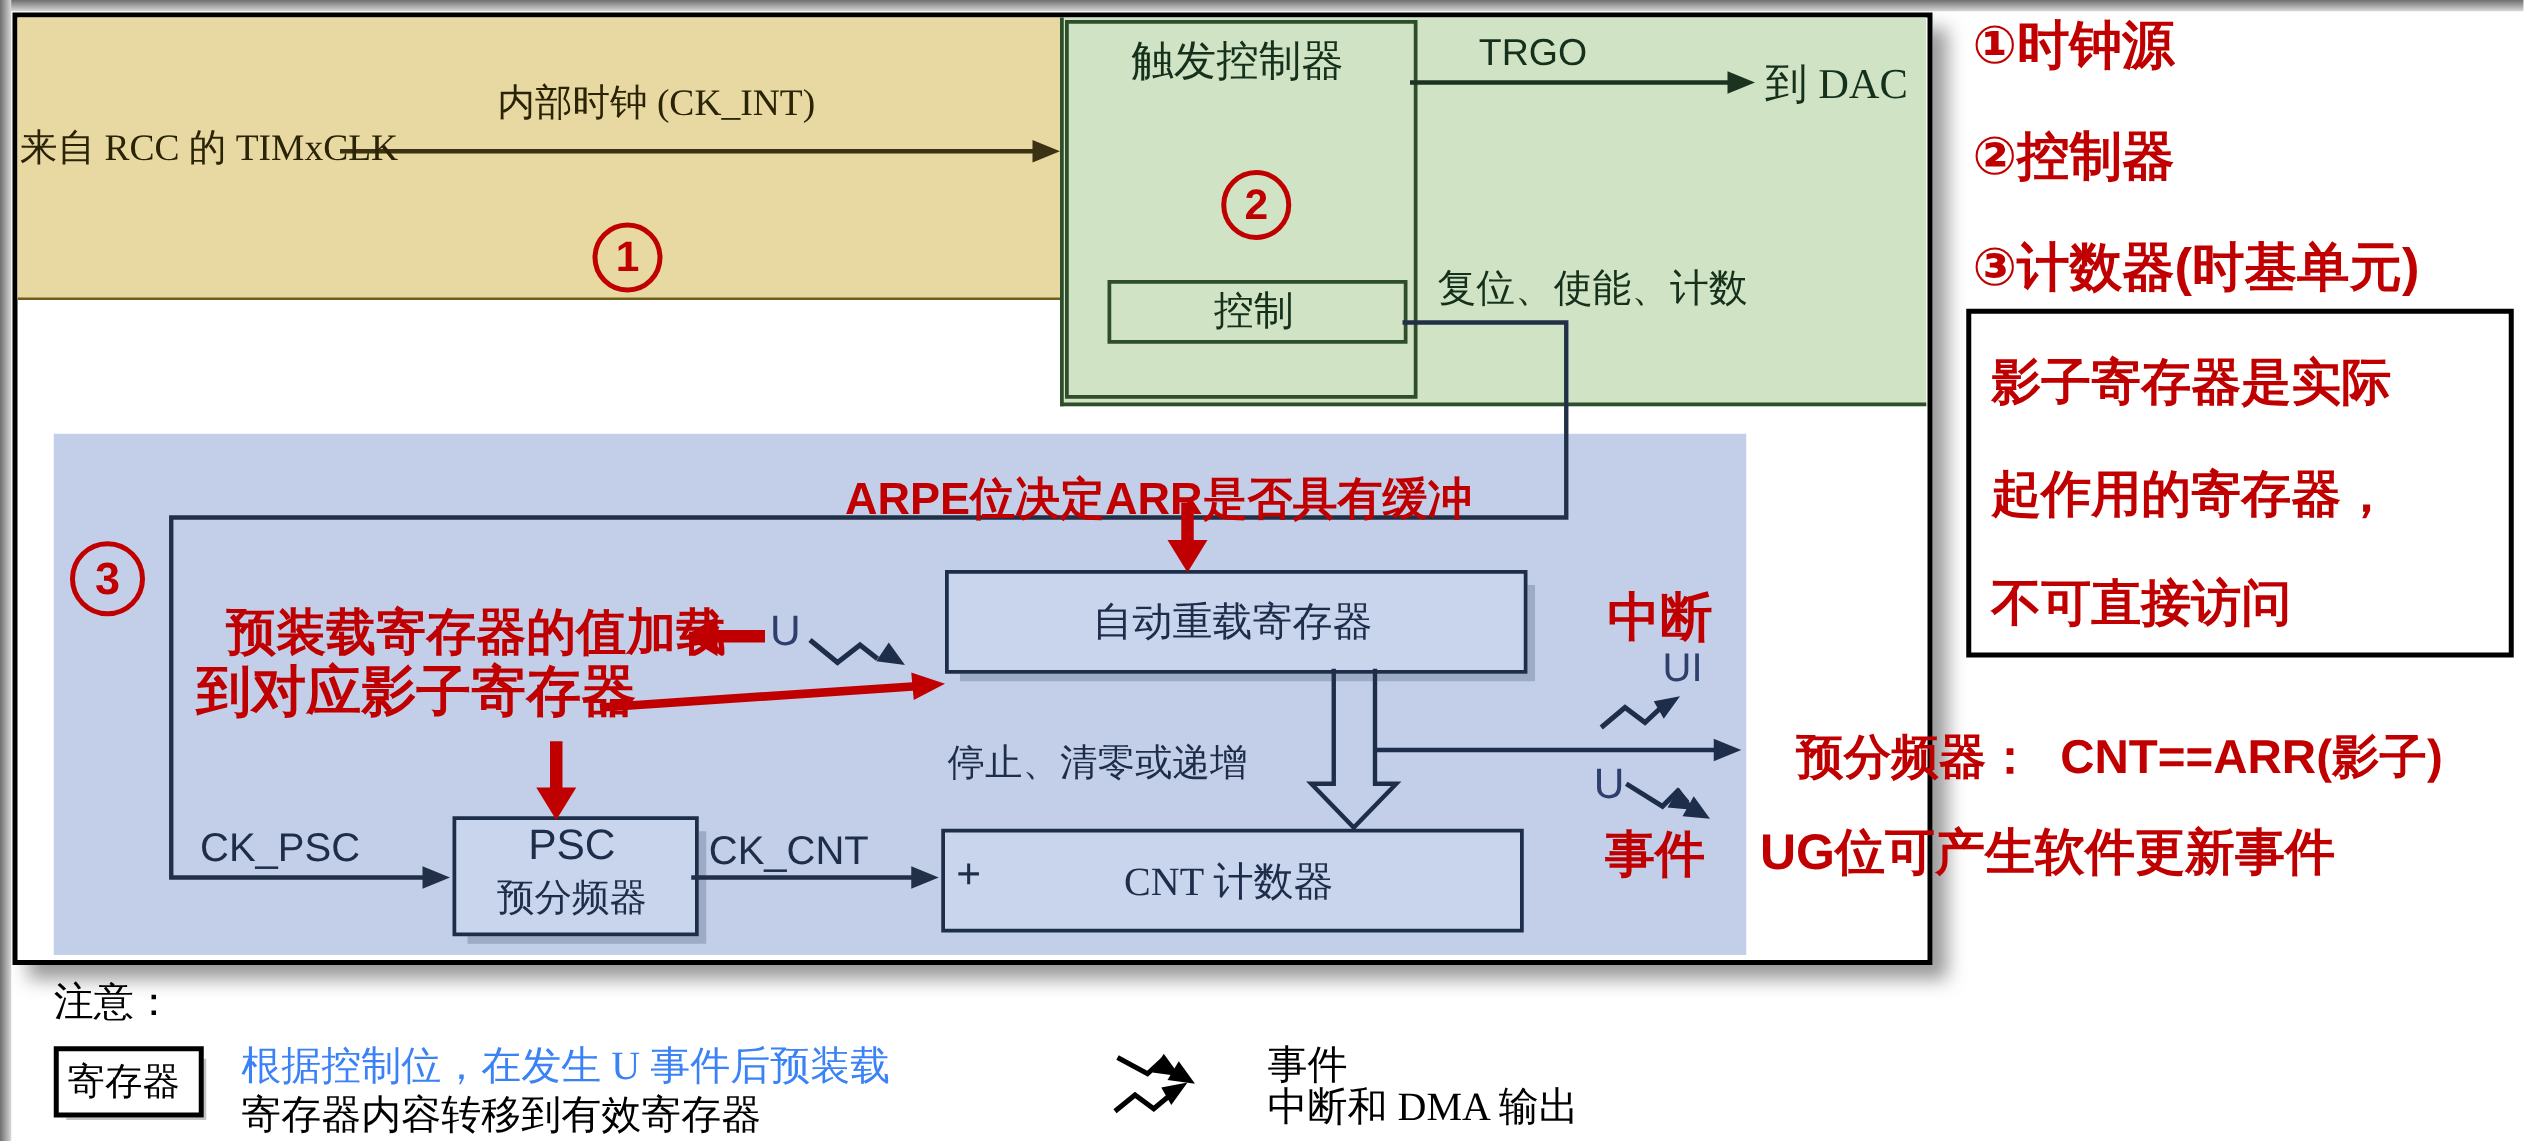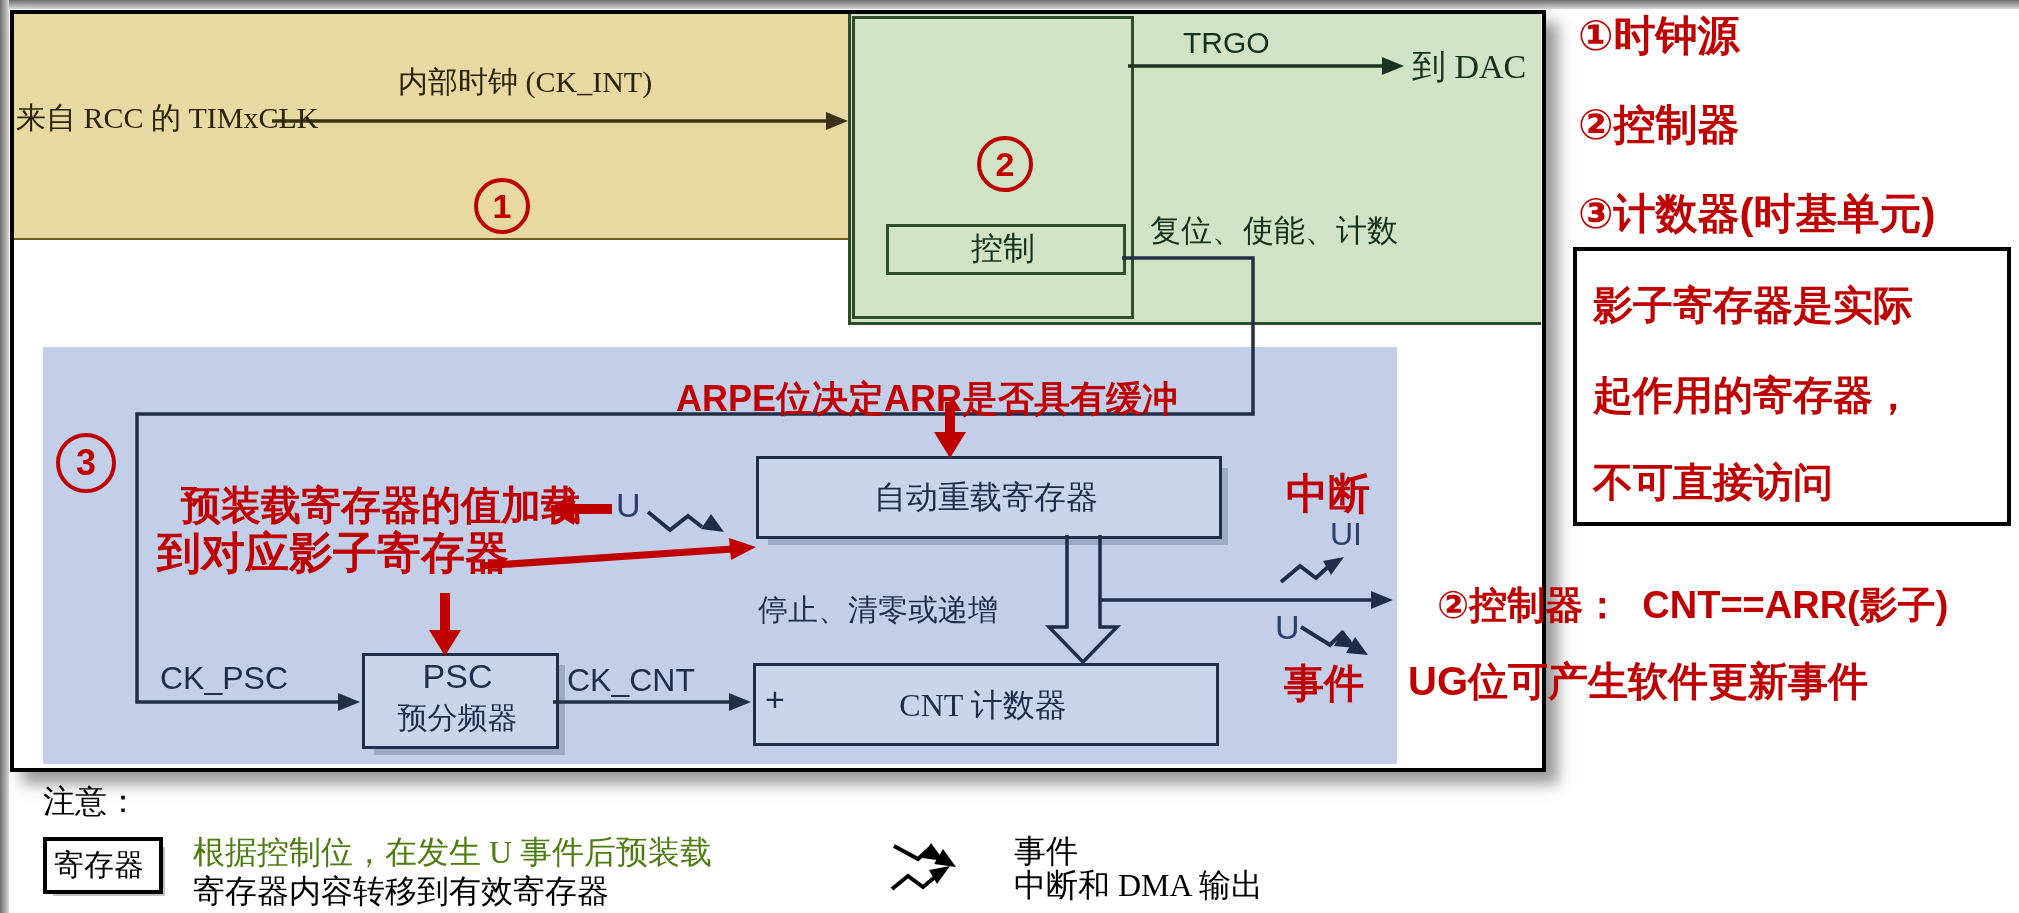--- a/index.html
+++ b/index.html
@@ -73,21 +73,21 @@
   #side-item-2{left:1578px;top:97px;font-size:42px;}
   #side-item-3{left:1578px;top:186px;font-size:42px;}
   .shadow-line{left:1593px;font-size:40px;}
   #shadow-line-1{top:278px;}
   #shadow-line-2{top:368px;}
   #shadow-line-3{top:455px;text-align:center;}
   #overflow-note{left:1437px;top:580px;font-size:38px;white-space:pre;}
   #ug-note{left:1408px;top:654px;font-size:40px;}
   #note-title{left:43px;top:780px;font-size:32px;color:#000;}
   #reg-label{left:43px;top:845px;width:112px;font-size:30px;color:#000;}
-  #footnote-1{left:193px;top:831px;font-size:32px;color:#4d7c0f;}
+  #footnote-1{left:193px;top:831px;font-size:32px;color:#3b82f6;}
   #footnote-2{left:193px;top:870px;font-size:32px;color:#000;}
   #legend-event-label{left:1014px;top:830px;font-size:32px;color:#000;}
   #legend-int-label{left:1014px;top:864px;font-size:32px;color:#000;}
   #connector-svg{left:0;top:0;width:2019px;height:913px;pointer-events:none;}
 </style>
 </head>
 <body>
 
 <div id="stage">
 
@@ -185,20 +185,21 @@
     </g>
   </svg>
 
   <div class="abs badge" id="badge-1">1</div>
   <div class="abs badge" id="badge-2">2</div>
   <div class="abs badge" id="badge-3">3</div>
 
   <div class="abs serif olive" id="src-label">来自 RCC 的 TIMxCLK</div>
   <div class="abs serif olive" id="ckint-label">内部时钟 (CK_INT)</div>
 
+  <div class="abs serif grn ctr" id="trig-title">触发控制器</div>
   <div class="abs serif grn ctr" id="ctrl-label">控制</div>
   <div class="abs grn" id="trgo-label">TRGO</div>
   <div class="abs serif grn" id="dac-label">到 DAC</div>
   <div class="abs serif grn" id="reset-label">复位、使能、计数</div>
 
   <div class="abs red" id="arpe-note">ARPE位决定ARR是否具有缓冲</div>
   <div class="abs red" id="preload-note-1">预装载寄存器的值加载</div>
   <div class="abs red" id="preload-note-2">到对应影子寄存器</div>
   <div class="abs slate" id="u-left-label">U</div>
   <div class="abs serif navy ctr" id="arr-label">自动重载寄存器</div>
@@ -213,21 +214,21 @@
   <div class="abs slate" id="ui-label">UI</div>
   <div class="abs slate" id="u-out-label">U</div>
   <div class="abs red" id="event-label">事件</div>
 
   <div class="abs red" id="side-item-1">①时钟源</div>
   <div class="abs red" id="side-item-2">②控制器</div>
   <div class="abs red" id="side-item-3">③计数器(时基单元)</div>
   <div class="abs red shadow-line" id="shadow-line-1">影子寄存器是实际</div>
   <div class="abs red shadow-line" id="shadow-line-2">起作用的寄存器，</div>
   <div class="abs red shadow-line" id="shadow-line-3">不可直接访问</div>
-  <div class="abs red" id="overflow-note">②控制器：  CNT==ARR(影子)</div>
+  <div class="abs red" id="overflow-note">预分频器：  CNT==ARR(影子)</div>
   <div class="abs red" id="ug-note">UG位可产生软件更新事件</div>
 
   <div class="abs serif" id="note-title">注意：</div>
   <div class="abs serif ctr" id="reg-label">寄存器</div>
   <div class="abs serif" id="footnote-1">根据控制位，在发生 U 事件后预装载</div>
   <div class="abs serif" id="footnote-2">寄存器内容转移到有效寄存器</div>
   <div class="abs serif" id="legend-event-label">事件</div>
   <div class="abs serif" id="legend-int-label">中断和 DMA 输出</div>
 
 </div>

